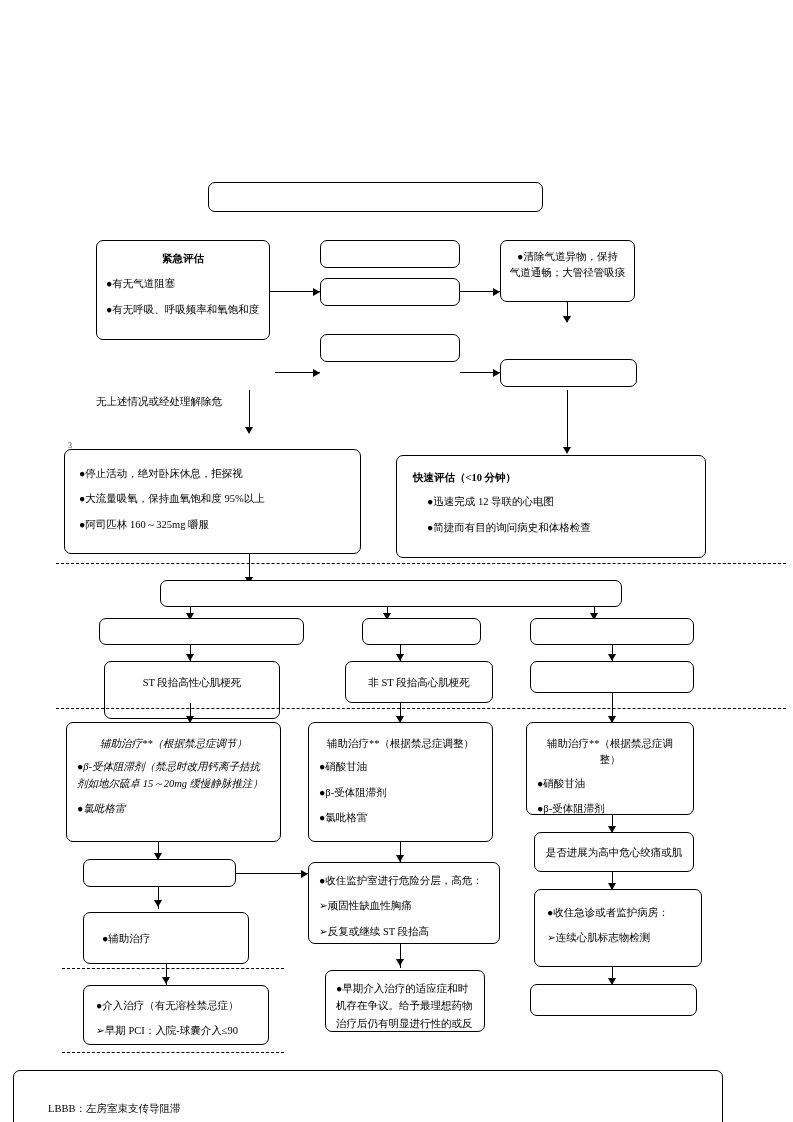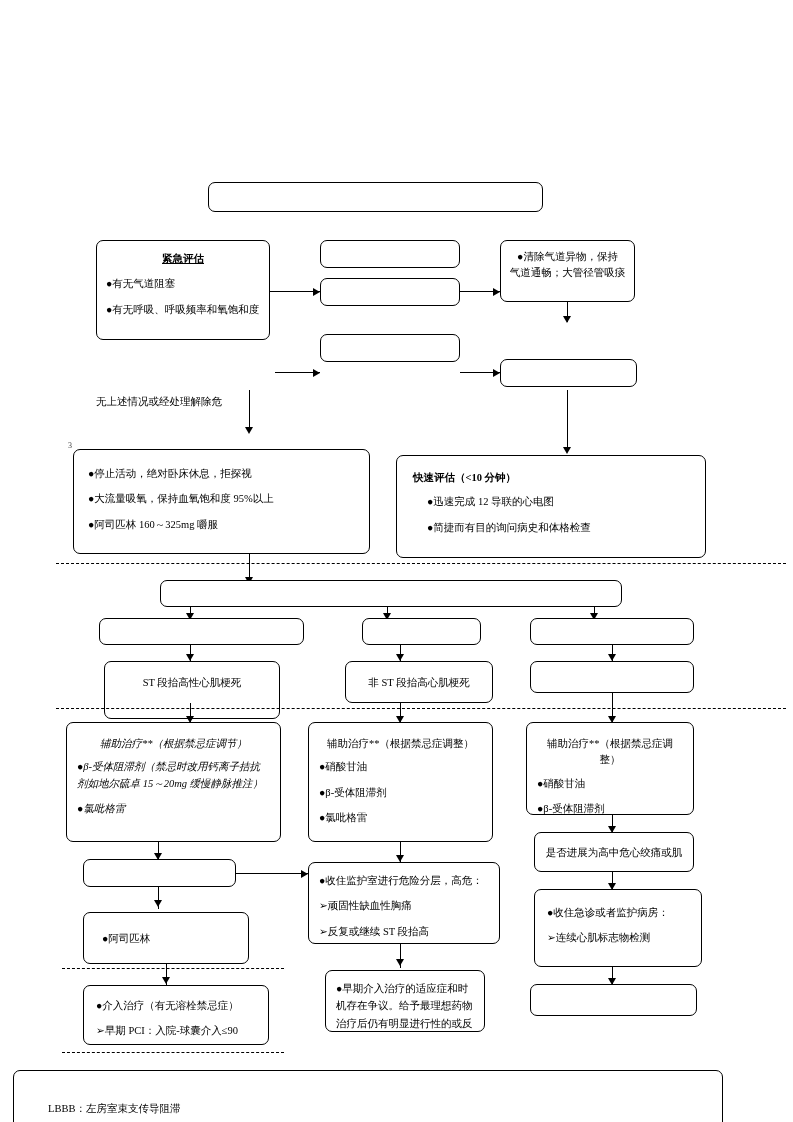--- a/index.html
+++ b/index.html
@@ -27,21 +27,20 @@
     font-size:10.5px;
     line-height:1.55;
   }
   .box .inner{
     padding:6px 9px;
   }
   .box .ttl{
     font-weight:bold;
     text-align:center;
     margin:0 0 9px 0;
-    text-decoration:underline;
   }
   .box .ttl-l{
     font-weight:bold;
     text-align:left;
     margin:0 0 8px 0;
   }
   .box .hdr{
     text-align:center;
     margin:0 0 7px 0;
   }
@@ -159,21 +158,21 @@
   <div class="freetext" style="left:96px;top:395px;">无上述情况或经处理解除危</div>
 
   <div class="ln lnv" style="left:249px;top:390px;height:42px;"></div>
   <div class="arrowdn" style="left:245px;top:427px;"></div>
 
   <div class="ln lnv" style="left:567px;top:390px;height:62px;"></div>
   <div class="arrowdn" style="left:563px;top:447px;"></div>
 
   <div class="tinynum" style="left:68px;top:441px;">3</div>
 
-  <div class="box" style="left:73px;top:449px;width:297px;height:105px;">
+  <div class="box" style="left:64px;top:449px;width:297px;height:105px;">
     <div class="inner" style="padding:16px 14px;">
       <p>●停止活动，绝对卧床休息，拒探视</p>
       <p>●大流量吸氧，保持血氧饱和度 95%以上</p>
       <p>●阿司匹林 160～325mg 嚼服</p>
     </div>
   </div>
 
   <div class="box" style="left:396px;top:455px;width:310px;height:103px;">
     <div class="inner" style="padding:14px 16px;">
       <div class="ttl-l">快速评估（&lt;10 分钟）</div>
@@ -286,21 +285,21 @@
   <div class="ln lnh" style="left:236px;top:873px;width:72px;"></div>
   <div class="arrowrt" style="left:301px;top:870px;"></div>
 
   <div class="ln lnv" style="left:158px;top:887px;height:22px;"></div>
   <div class="arrowdn" style="left:154px;top:900px;"></div>
 
   <div class="ln lnv" style="left:400px;top:842px;height:20px;"></div>
   <div class="arrowdn" style="left:396px;top:855px;"></div>
 
   <div class="box" style="left:83px;top:912px;width:166px;height:52px;">
-    <div class="inner" style="padding:18px 18px;">●阿司匹林</div>
+    <div class="inner" style="padding:18px 18px;">●辅助治疗</div>
   </div>
 
   <div class="box" style="left:308px;top:862px;width:192px;height:82px;">
     <div class="inner" style="padding:10px 10px;">
       <p>●收住监护室进行危险分层，高危：</p>
       <p>➢顽固性缺血性胸痛</p>
       <p>➢反复或继续 ST 段抬高</p>
     </div>
   </div>
 

